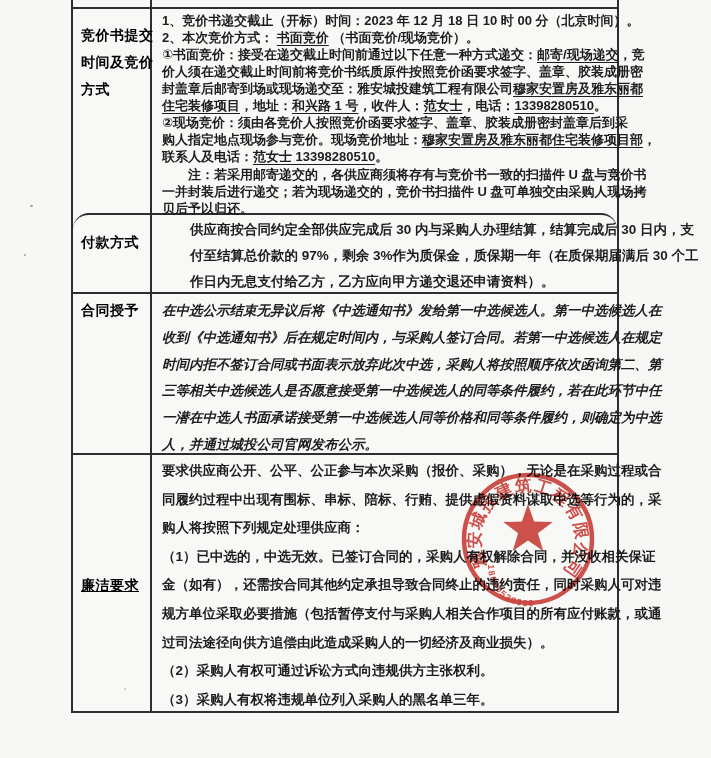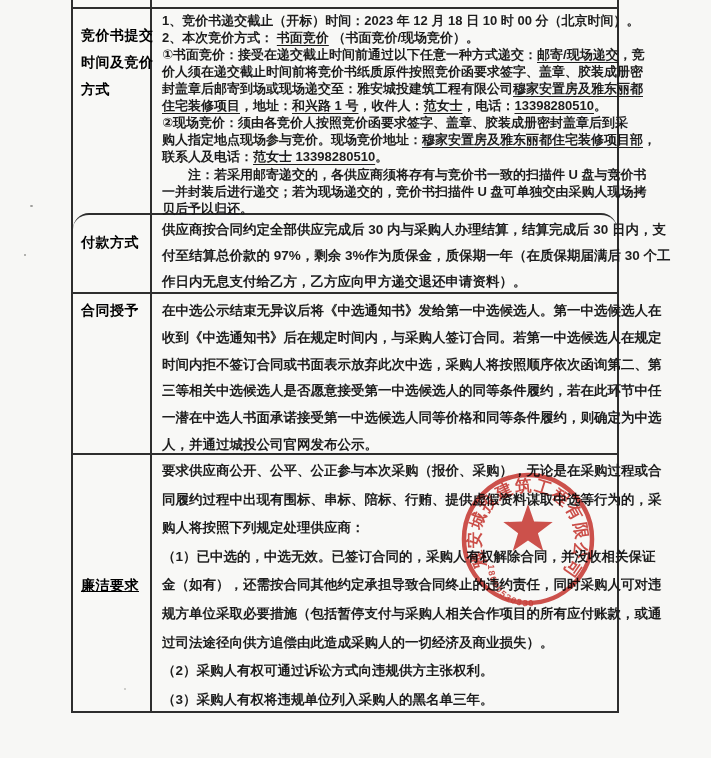--- a/index.html
+++ b/index.html
@@ -39,22 +39,22 @@
   .r2 .lcell{padding-top:19px;}
   .r3 .lcell{padding-top:8px;}
   .r4 .lcell{padding-top:122px;text-decoration:underline;}
   .ccell{
     flex:1;box-sizing:border-box;
     padding:3px 4px 0 10px;
     font-size:13px;font-weight:600;
     color:#1d1d1d;
   }
   .r1 .ccell{line-height:17px;padding-top:3px;}
-  .r2 .ccell{line-height:26px;padding-top:2px;font-size:13.5px;}
-  .r3 .ccell{line-height:26.8px;padding-top:4px;font-size:13.5px;}
+  .r2 .ccell{line-height:26px;padding-top:2px;font-size:13.5px;margin-left:28px;}
+  .r3 .ccell{line-height:26.8px;padding-top:4px;font-size:13.5px;font-style:italic;}
   .r4 .ccell{line-height:28.6px;padding-top:2px;font-size:13.5px;}
   .line{white-space:nowrap;}
   .line.indent{padding-left:26px;}
   .line.gap{margin-top:1px;}
   .u{text-decoration:underline;text-underline-offset:3px;text-decoration-thickness:1px;}
   
   .seal-svg{
     position:absolute;left:0;top:0;width:711px;height:758px;
     pointer-events:none;
     mix-blend-mode:multiply;

